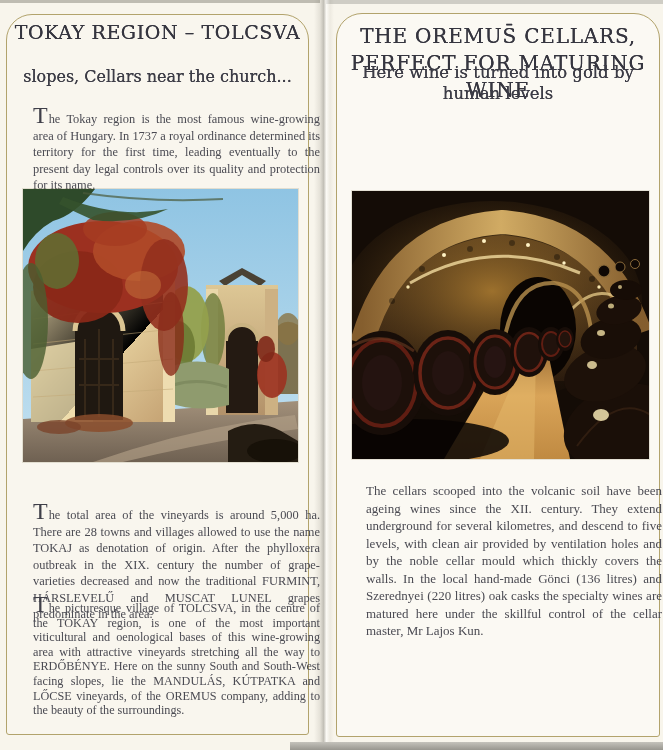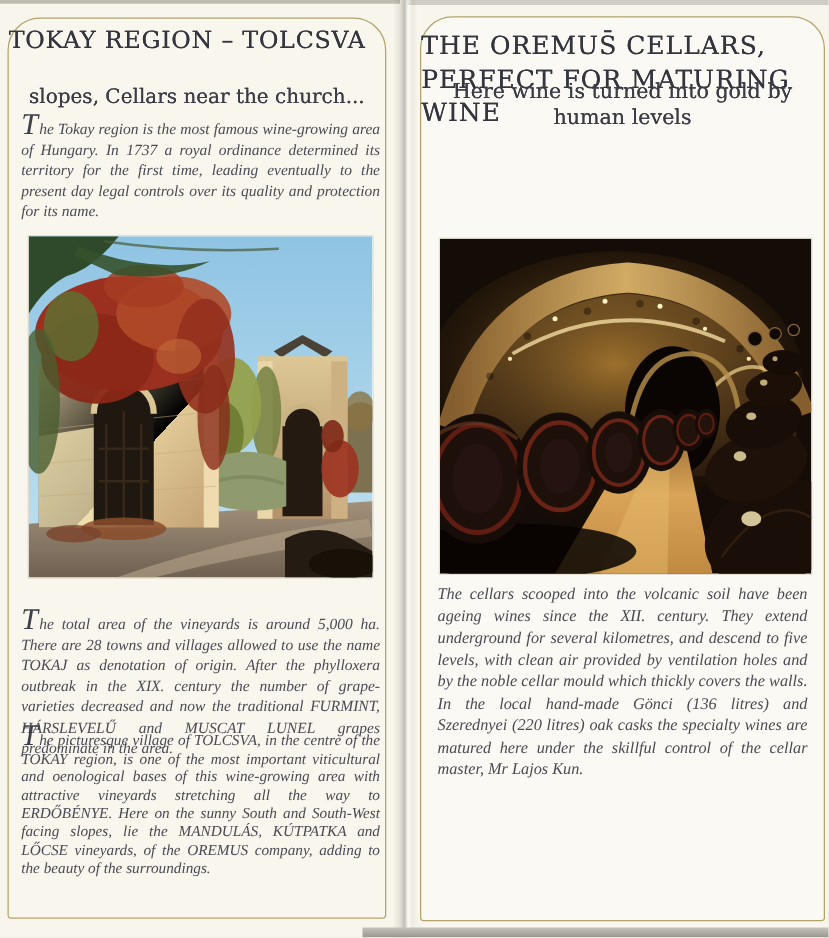--- a/index.html
+++ b/index.html
@@ -11,30 +11,30 @@
   .edge-top-left{position:absolute;left:0;top:0;width:320px;height:3px;background:#8f8d84;opacity:.55;}
   .edge-top-right{position:absolute;left:326px;top:0;width:337px;height:4px;background:#cfcdc5;}
   .fold{position:absolute;left:314px;top:0;width:20px;height:750px;
     background:linear-gradient(90deg,rgba(110,105,92,0) 0%,rgba(110,105,92,.14) 30%,rgba(80,78,70,.32) 48%,rgba(255,255,255,.5) 62%,rgba(110,105,92,.08) 80%,rgba(0,0,0,0) 100%);}
   .edge-bottom{position:absolute;left:290px;top:742px;width:373px;height:8px;
     background:linear-gradient(180deg,#c4c2bb,#98968f);}
   
   .panel{position:absolute;border:1.6px solid #b2a36c;border-radius:26px 26px 3px 3px;}
   .panel-left{left:6px;top:14px;width:301px;height:719px;background:#f9f6ee;}
   .panel-right{left:336px;top:13px;width:322px;height:722px;background:#fbf9f3;}
-  .ttl{position:absolute;left:0;right:0;margin:0;text-align:left;color:#35353f;
+  .ttl{position:absolute;left:0;right:0;margin:0;text-align:center;color:#35353f;
     font-weight:normal;text-shadow:0 0 .5px #35353f;}
   .lp-title{top:6px;font-size:19px;letter-spacing:.6px;}
   .rp-title{top:9px;font-size:20px;letter-spacing:.8px;line-height:27px;}
   .sub{position:absolute;left:0;right:0;text-align:center;color:#3c3c46;
     text-shadow:0 0 .4px #3c3c46;}
   .lp-sub{top:32px;font-size:16px;line-height:20px;}
   .rp-sub{top:48px;font-size:16.5px;line-height:21px;}
-  .body-p{position:absolute;margin:0;text-align:justify;color:#4a4a52;
-    font-family:"Liberation Serif","DejaVu Serif",serif;font-style:italic;}
+  .body-p{position:absolute;margin:16px;text-align:justify;color:#4a4a52;
+    font-family:"Liberation Serif","DejaVu Serif",serif;}
   .lp-p{left:10px;width:287px;font-size:12.4px;line-height:16.5px;}
   .lp-p1{top:80px;}
   .lp-p2{top:476px;}
   .lp-p3{top:570px;line-height:14.6px;font-size:12.2px;}
   .rp-intro{left:12px;top:106px;width:298px;font-size:13px;line-height:17px;}
   .rp-p1{left:13px;top:452px;width:296px;font-size:13px;line-height:17.5px;}
   .cap{font-size:24px;line-height:1px;margin-right:1px;color:#3f3f49;}
   .photo{position:absolute;box-shadow:0 0 0 1px rgba(160,150,120,.25);}
   .lp-photo{left:16px;top:174px;width:275px;height:273px;}
   .rp-photo{left:15px;top:177px;width:297px;height:268px;}

